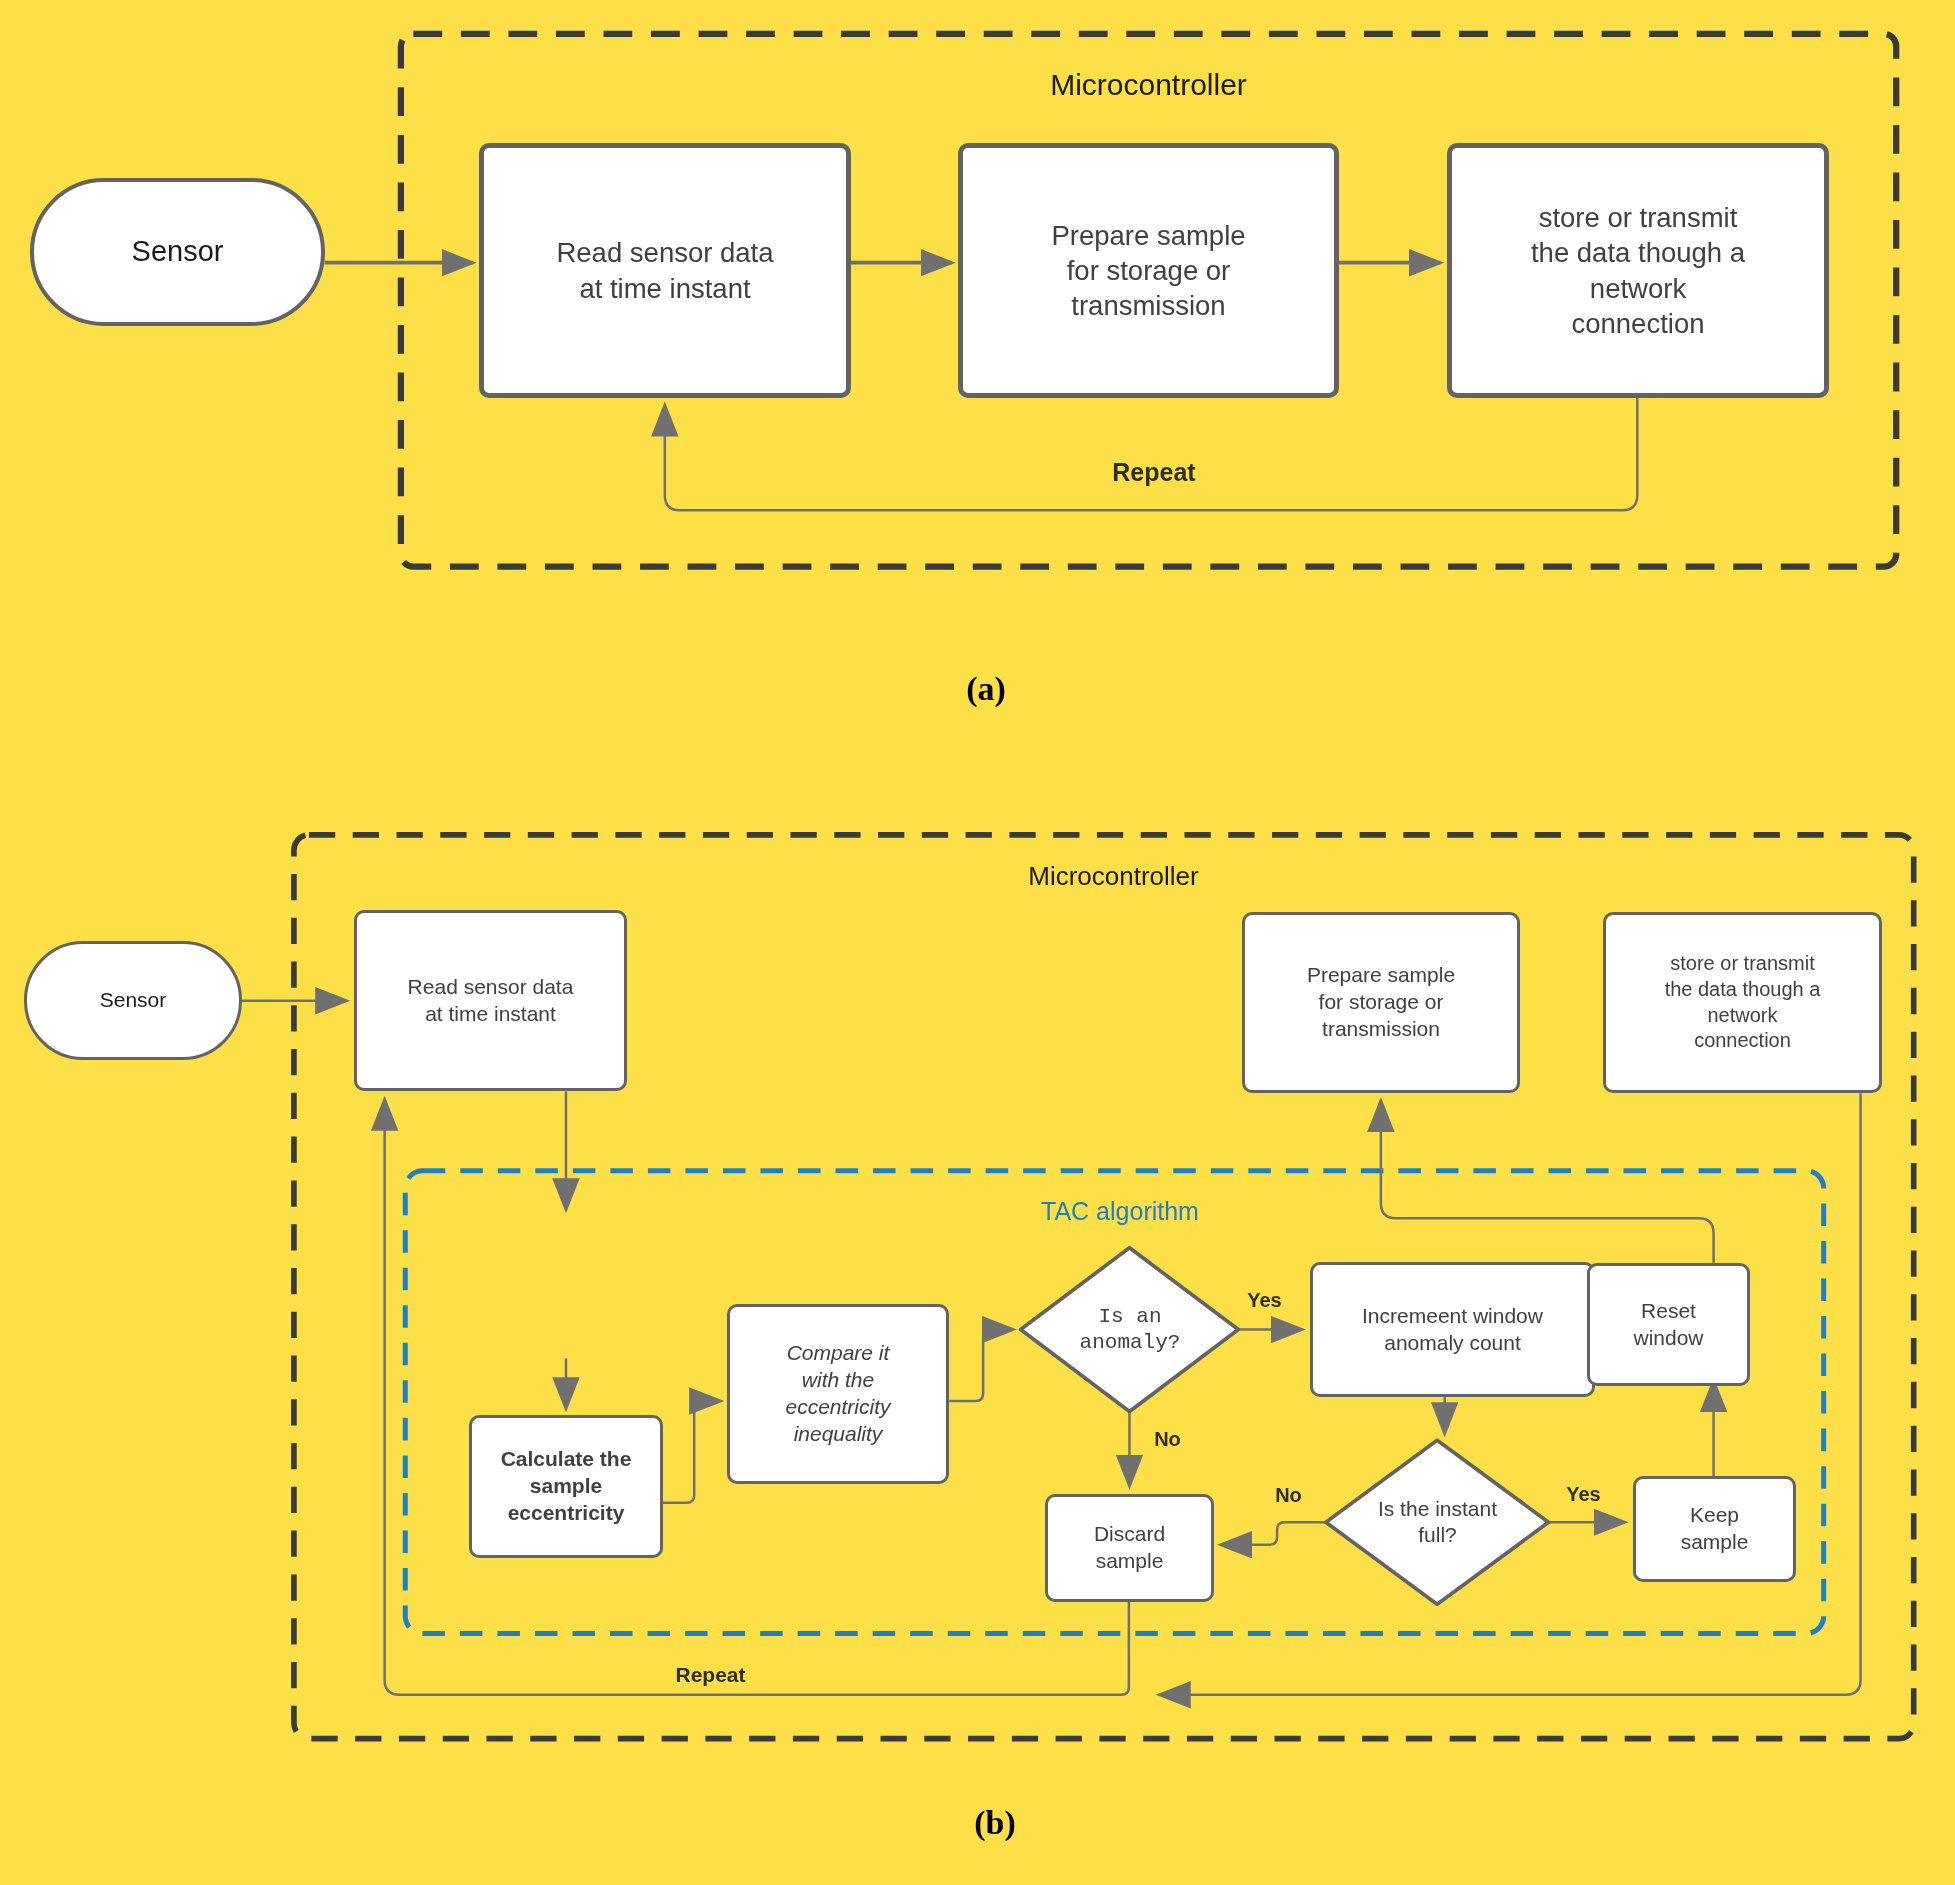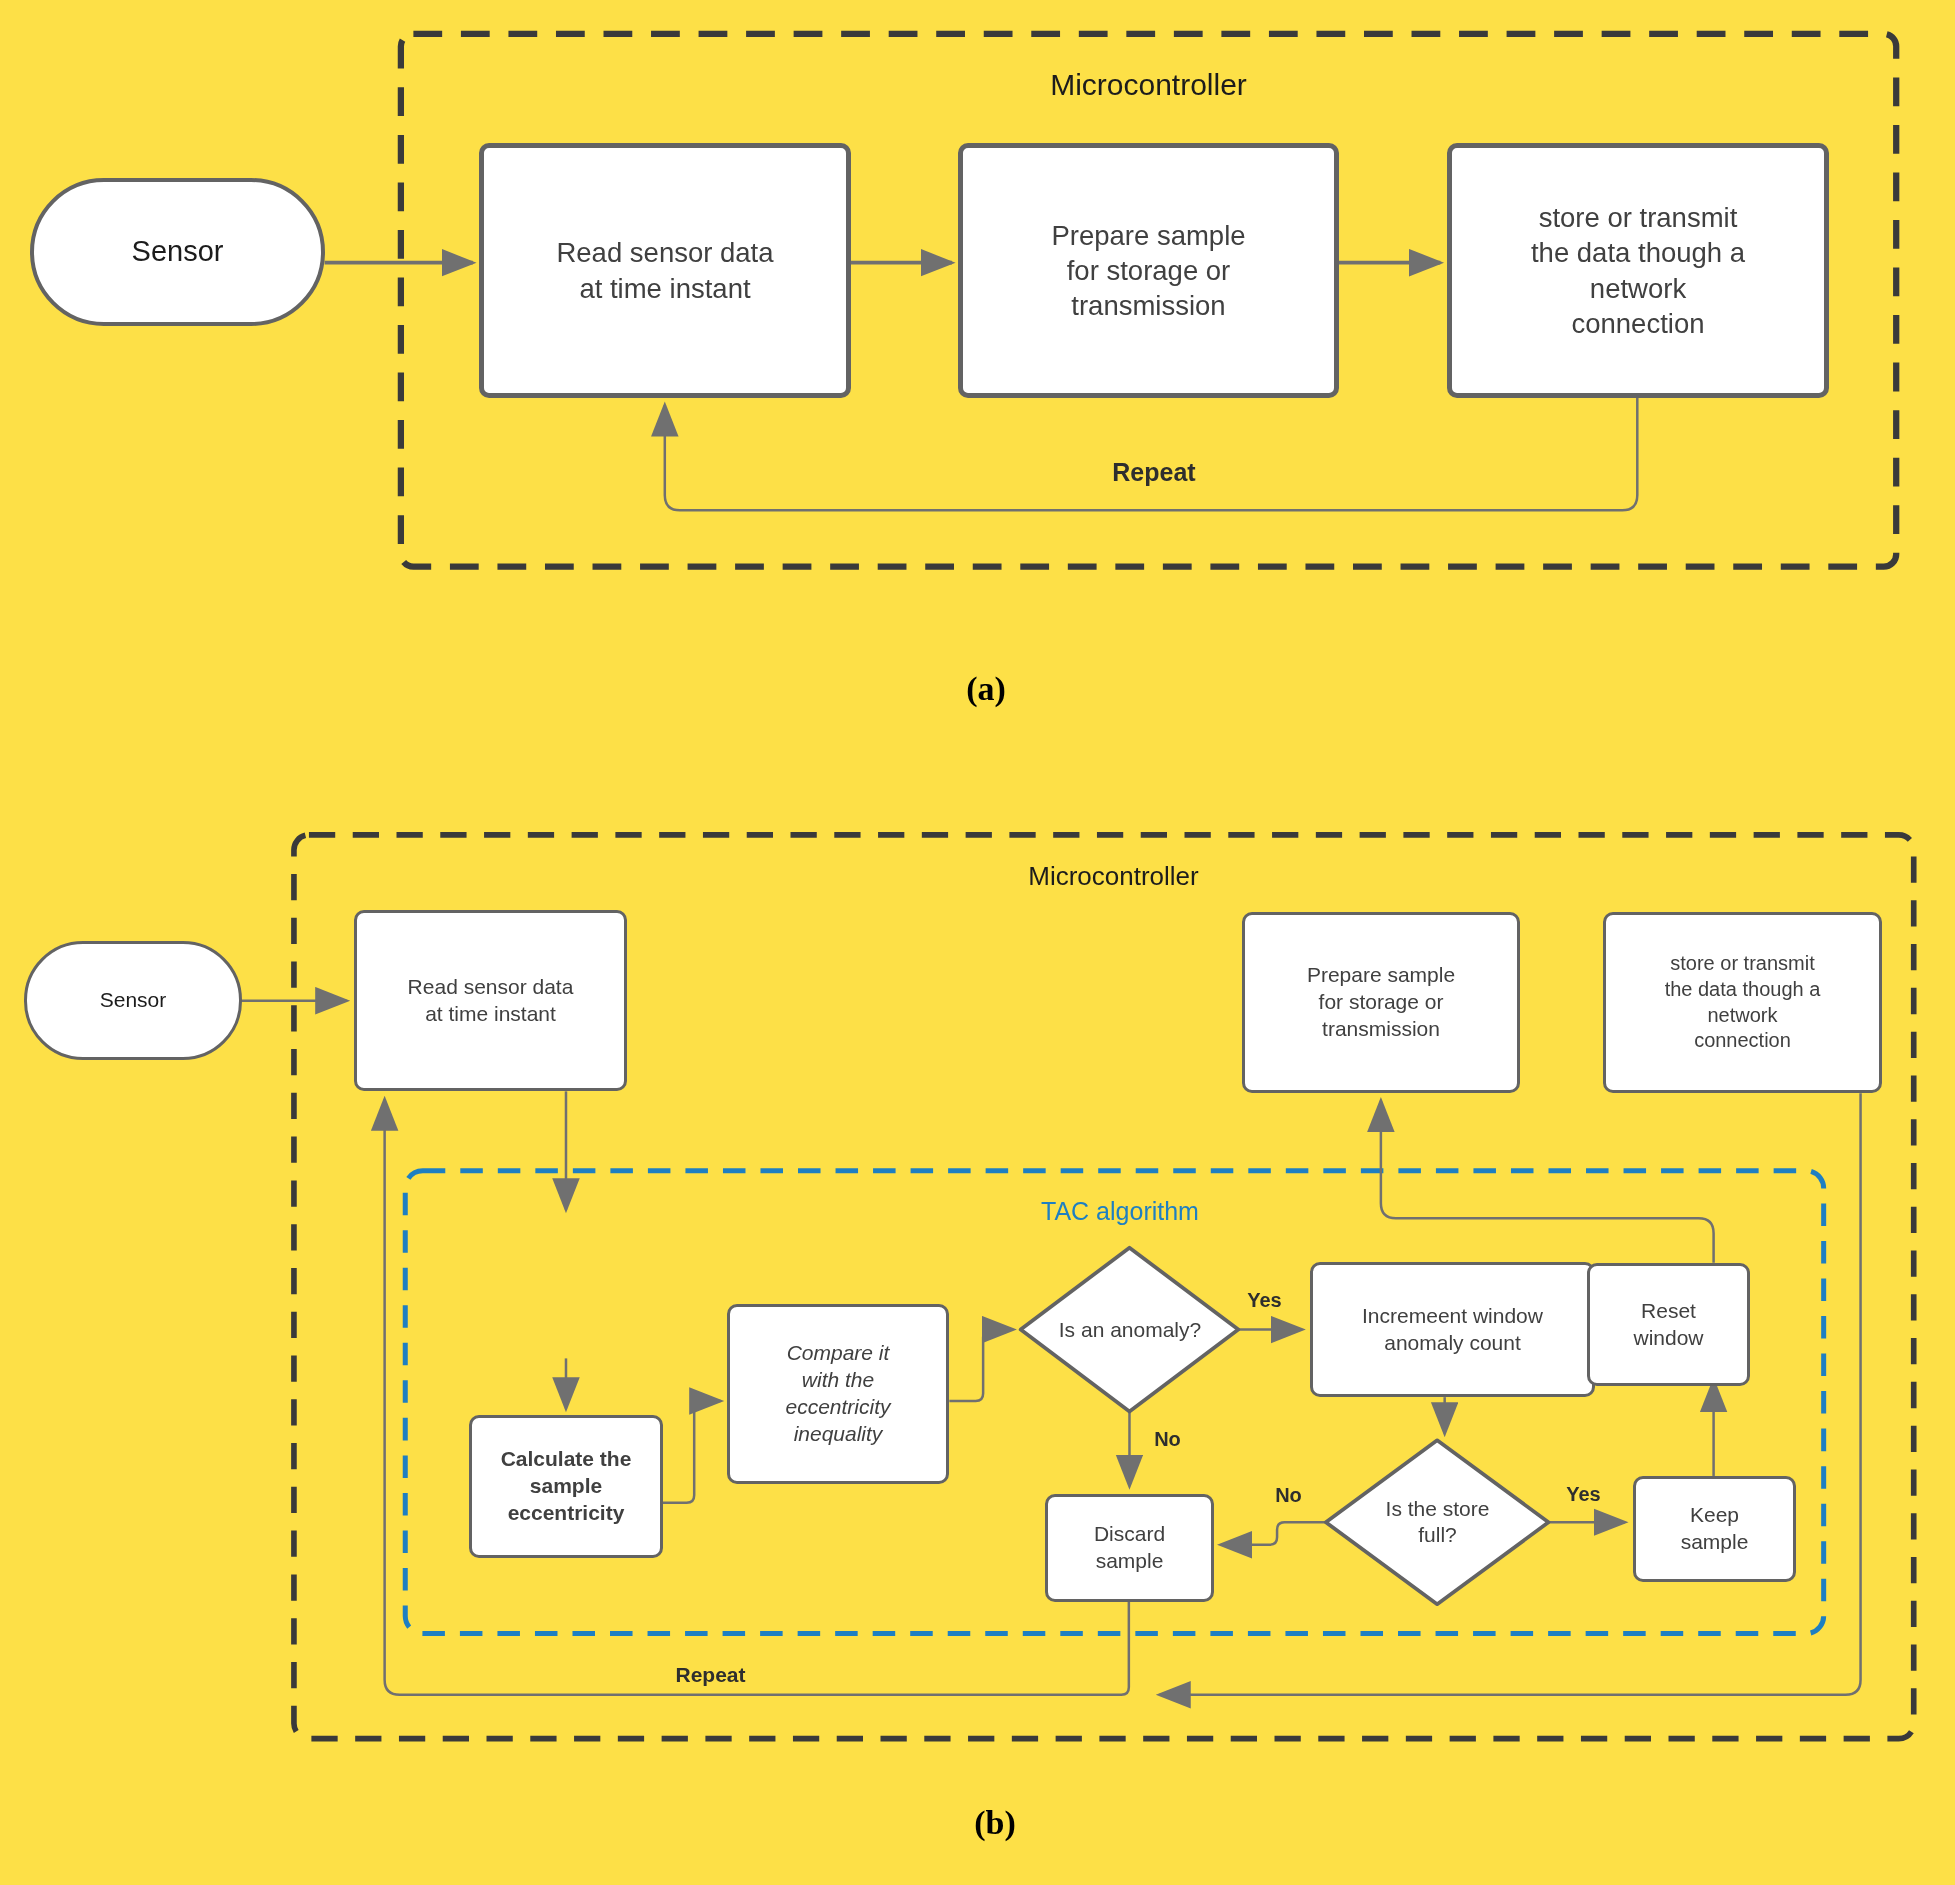--- a/index.html
+++ b/index.html
@@ -139,42 +139,42 @@
 
 
   <div class="node b" style="left:469px;top:1415px;width:194px;height:143px;">
     <span style="width:147px;font-weight:bold;">Calculate the sample eccentricity</span>
   </div>
 
   <div class="node b" style="left:727px;top:1304px;width:222px;height:180px;font-style:italic;">
     <span style="width:138px;">Compare it with the eccentricity inequality</span>
   </div>
 
-  <div class="dtext" style="left:1055px;top:1296px;width:150px;height:68px;font-size:21px;">
+  <div class="dtext" style="left:1055px;top:1296px;width:150px;height:68px;font-size:21px;font-family:Liberation Mono, monospace;">
     <span>Is an anomaly?</span>
   </div>
 
   <div class="flabel boldlbl" style="left:1233px;top:1285px;width:63px;height:30px;font-size:20px;">
     <span>Yes</span>
   </div>
 
   <div class="flabel boldlbl" style="left:1136px;top:1424px;width:63px;height:30px;font-size:20px;">
     <span>No</span>
   </div>
 
   <div class="node b" style="left:1310px;top:1262px;width:285px;height:135px;">
     <span style="width:188px;">Incremeent window anomaly count</span>
   </div>
 
   <div class="node b" style="left:1587px;top:1263px;width:163px;height:123px;">
     <span style="width:100px;">Reset window</span>
   </div>
 
   <div class="dtext" style="left:1375px;top:1477px;width:125px;height:90px;font-size:21px;">
-    <span>Is the store full?</span>
+    <span>Is the instant full?</span>
   </div>
 
   <div class="flabel boldlbl" style="left:1257px;top:1480px;width:63px;height:30px;font-size:20px;">
     <span>No</span>
   </div>
 
   <div class="flabel boldlbl" style="left:1552px;top:1479px;width:63px;height:30px;font-size:20px;">
     <span>Yes</span>
   </div>
 

